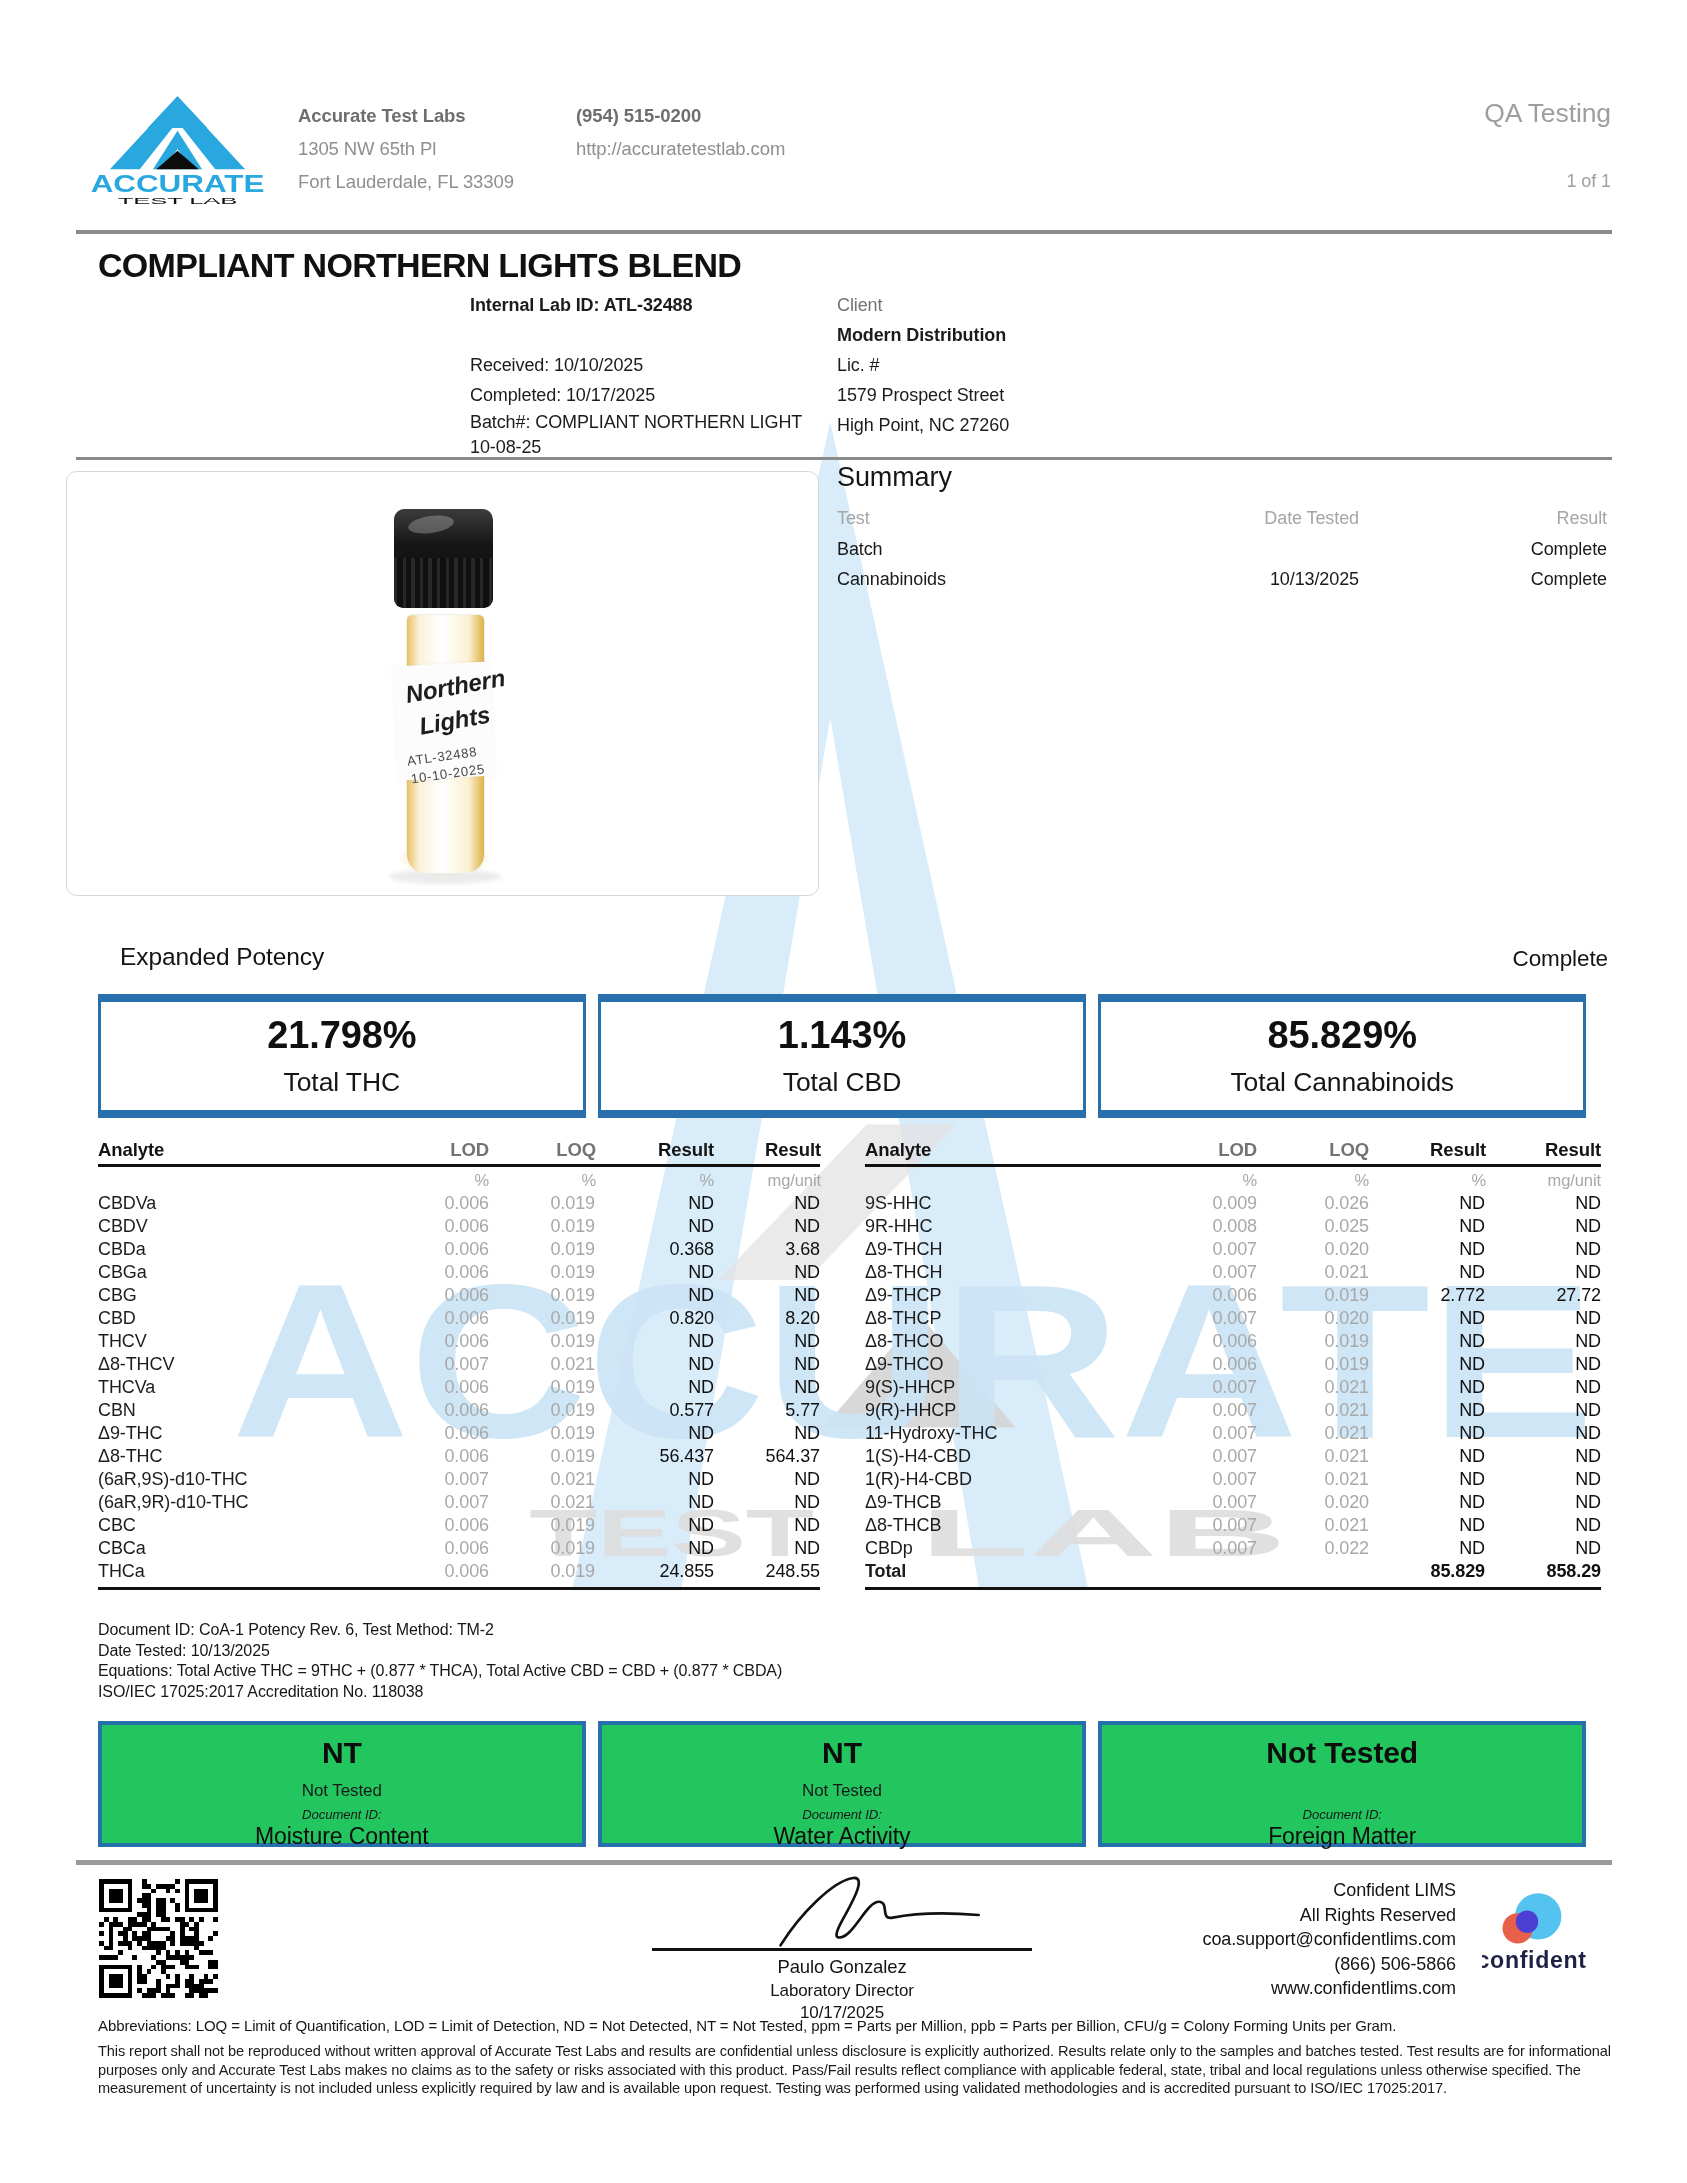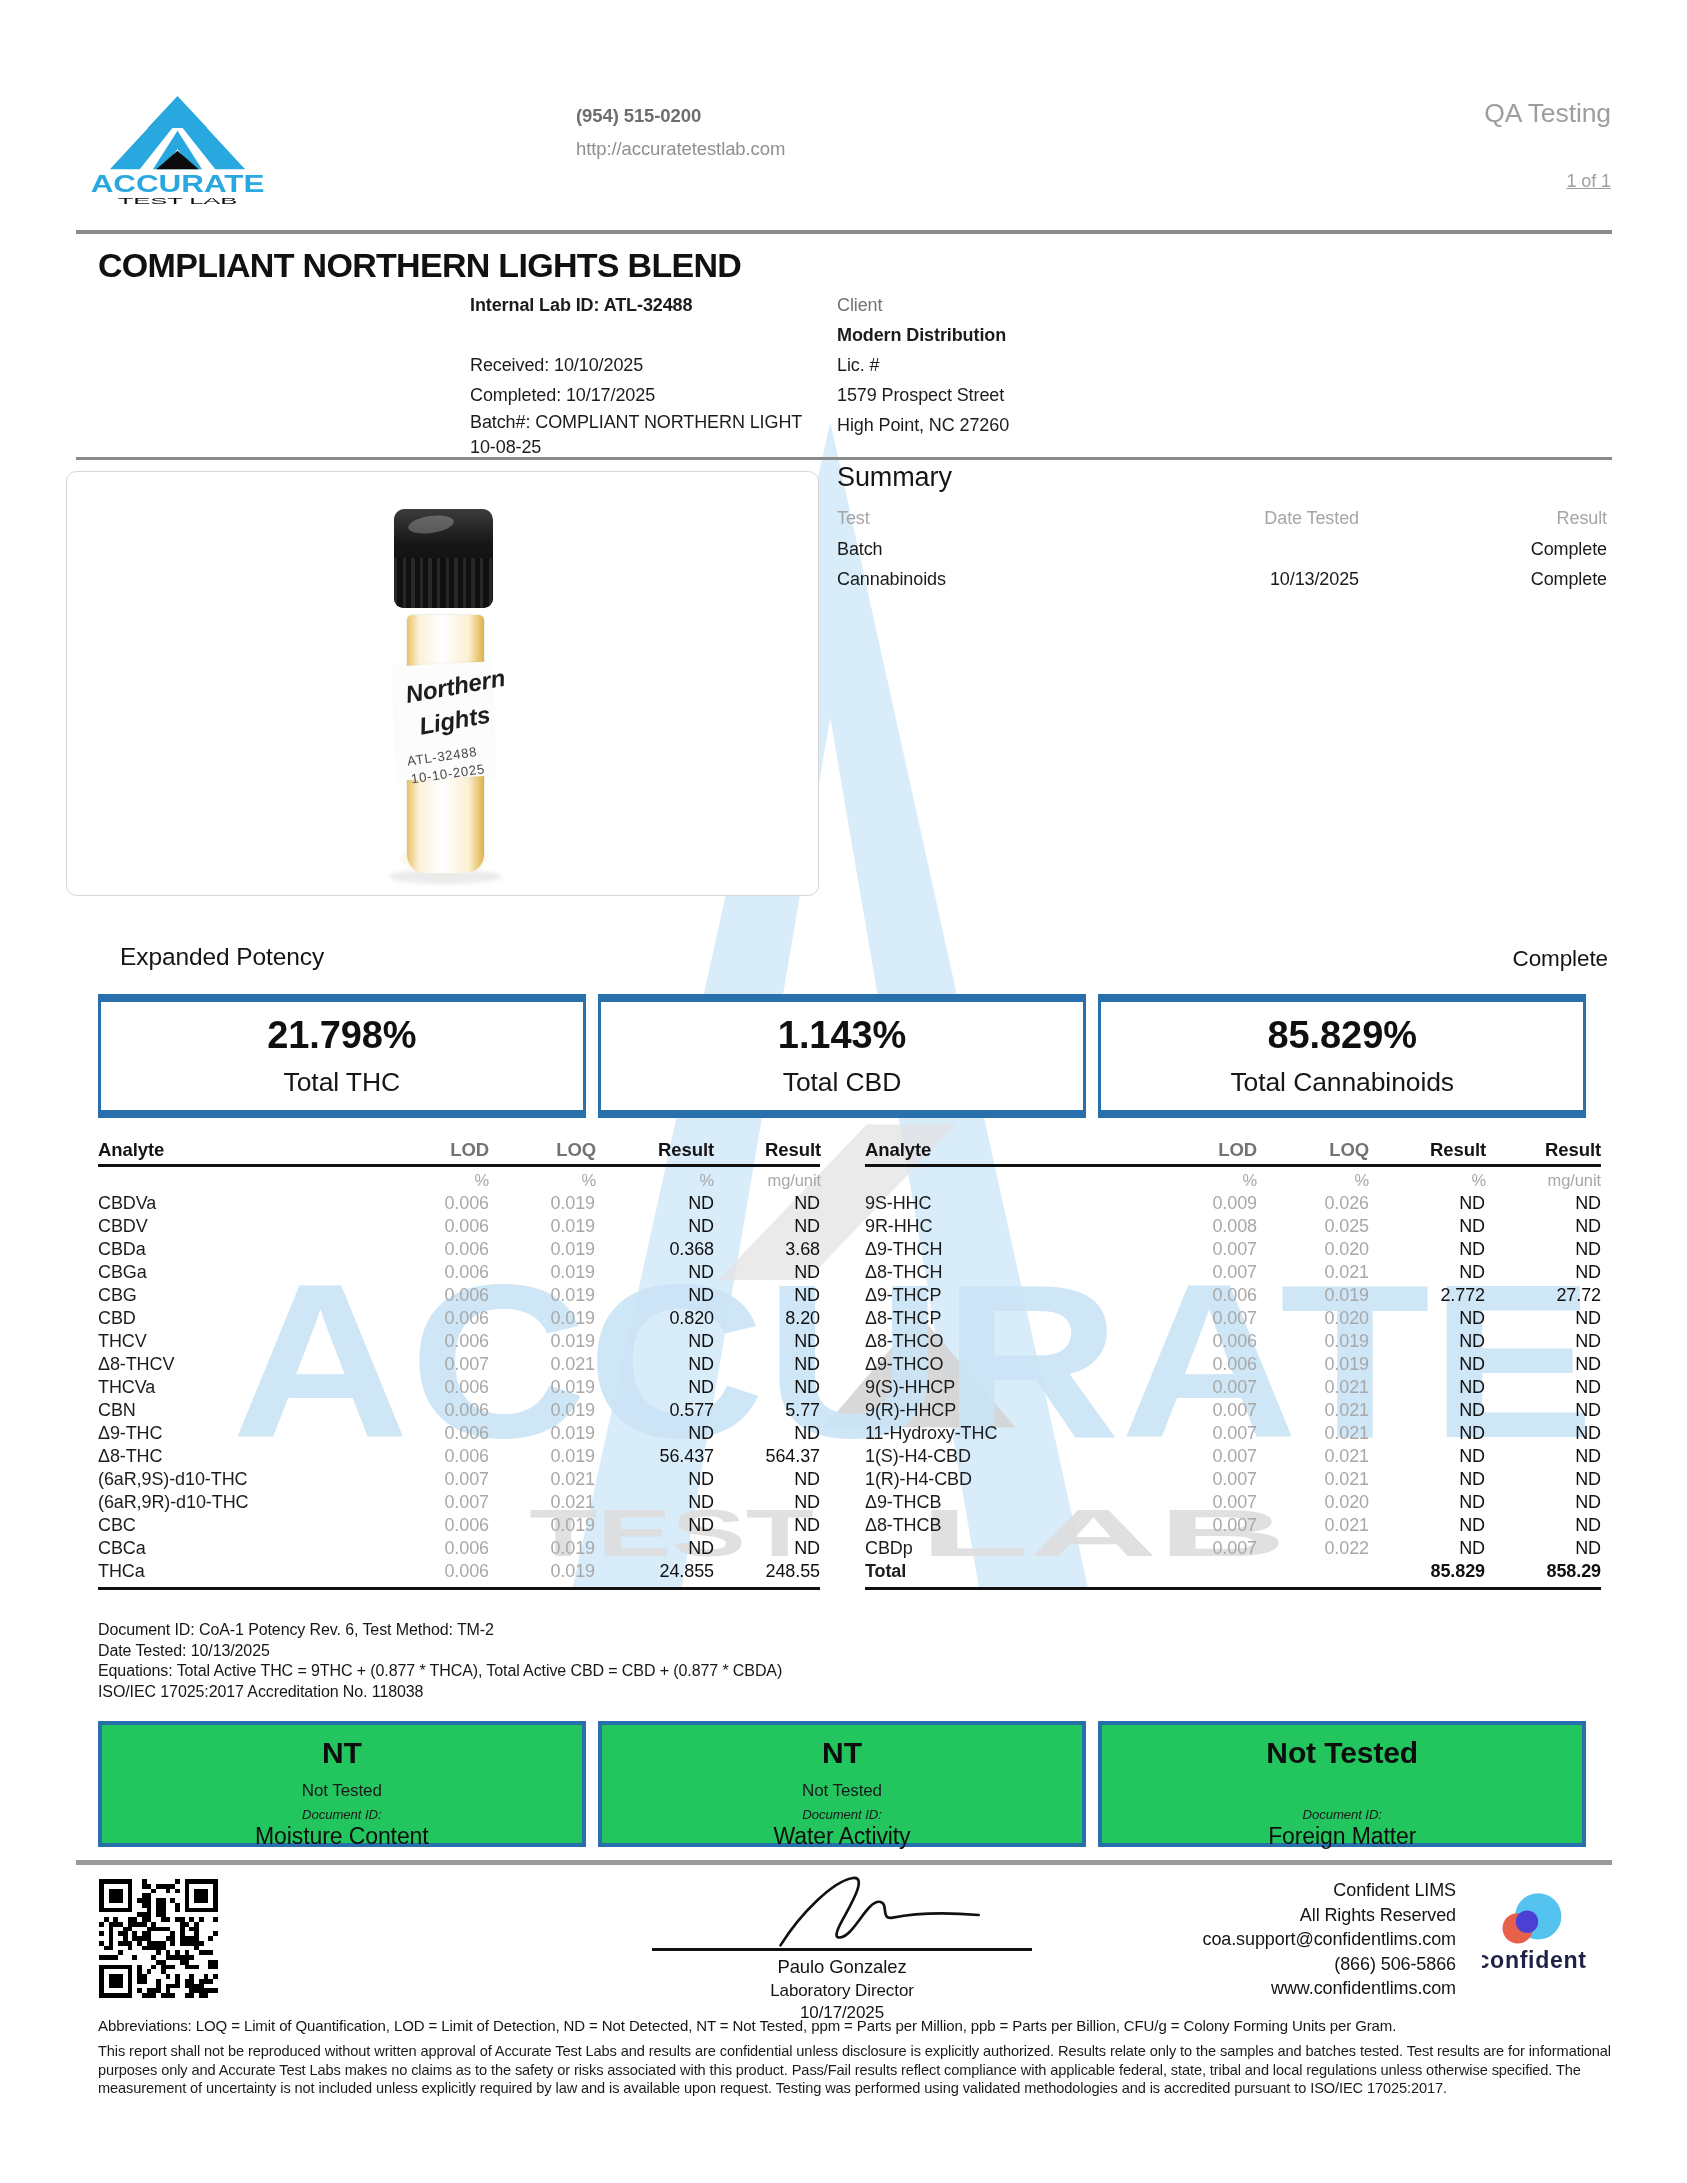--- a/index.html
+++ b/index.html
@@ -104,26 +104,31 @@
   <svg class="abs z1" style="left:88px;top:91px;" width="179" height="114" viewBox="0 0 270 172">
     <polygon points="135,8 33,118 78,118 135,46 192,118 237,118" fill="#29a8e0"></polygon>
     <polygon points="135,8 90,56 180,56" fill="#29a8e0"></polygon>
     <polygon points="135,60 98,118 172,118" fill="#29a8e0"></polygon>
     <polygon points="135,88 112,118 158,118" fill="#ffffff"></polygon>
     <polygon points="135,90 103,118 167,118" fill="#0c0c0c"></polygon>
     <text x="135" y="152" text-anchor="middle" font-size="36" font-weight="bold" fill="#29a8e0" textLength="262" lengthAdjust="spacingAndGlyphs">ACCURATE</text>
     <text x="135" y="171" text-anchor="middle" font-size="15" fill="#111111" textLength="180" lengthAdjust="spacingAndGlyphs">TEST LAB</text>
   </svg>
 
+  <div class="abs z1" style="left:298px;top:105px;width:278px;">
+    <div class="labname">Accurate Test Labs</div>
+    <div class="labline">1305 NW 65th Pl</div>
+    <div class="labline">Fort Lauderdale, FL 33309</div>
+  </div>
   <div class="abs z1" style="left:576px;top:105px;width:304px;">
     <div class="labline" style="margin-top:0;font-weight:bold;color:#6e6e6e;">(954) 515-0200</div>
     <div class="labline">http://accuratetestlab.com</div>
   </div>
   <div class="abs z1 qa right" style="left:1280px;top:98px;width:331px;">QA Testing</div>
-  <div class="abs z1 pageno right" style="left:1413px;top:171px;width:198px;text-decoration:underline;">1 of 1</div>
+  <div class="abs z1 pageno right" style="left:1413px;top:171px;width:198px;">1 of 1</div>
   <div class="rule" style="left:76px;top:230px;width:1536px;height:4px;"></div>
 
   <div class="abs z1 doc-title" style="left:98px;top:246px;">COMPLIANT NORTHERN LIGHTS BLEND</div>
 
   <div class="abs z1 info" style="left:470px;top:290px;">
     <div class="bold">Internal Lab ID: ATL-32488</div>
     <div>&nbsp;</div>
     <div>Received: 10/10/2025</div>
     <div>Completed: 10/17/2025</div>
     <div style="line-height:25px;">Batch#: COMPLIANT NORTHERN LIGHT</div>

